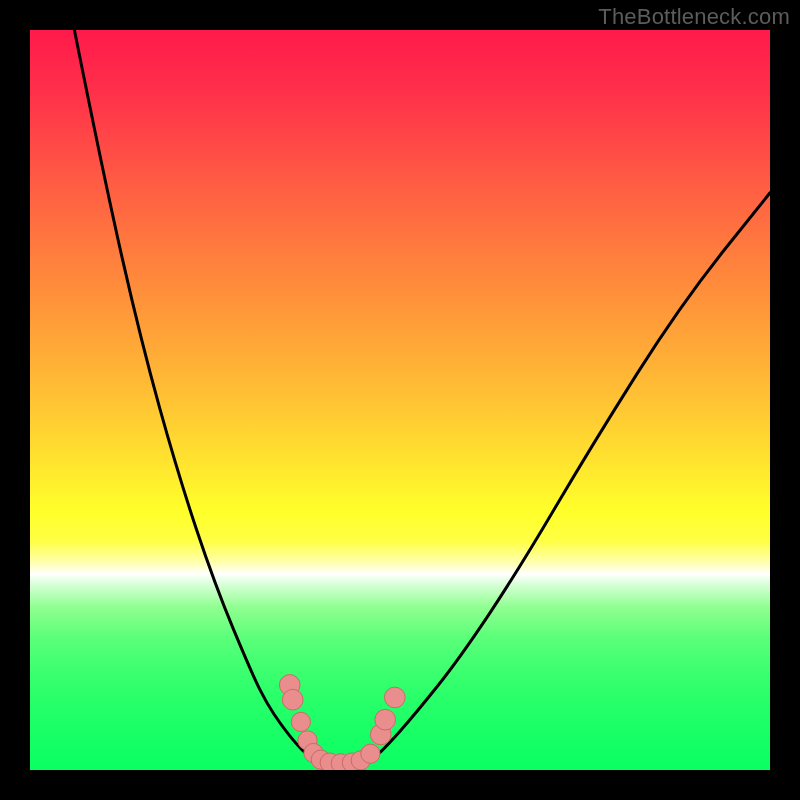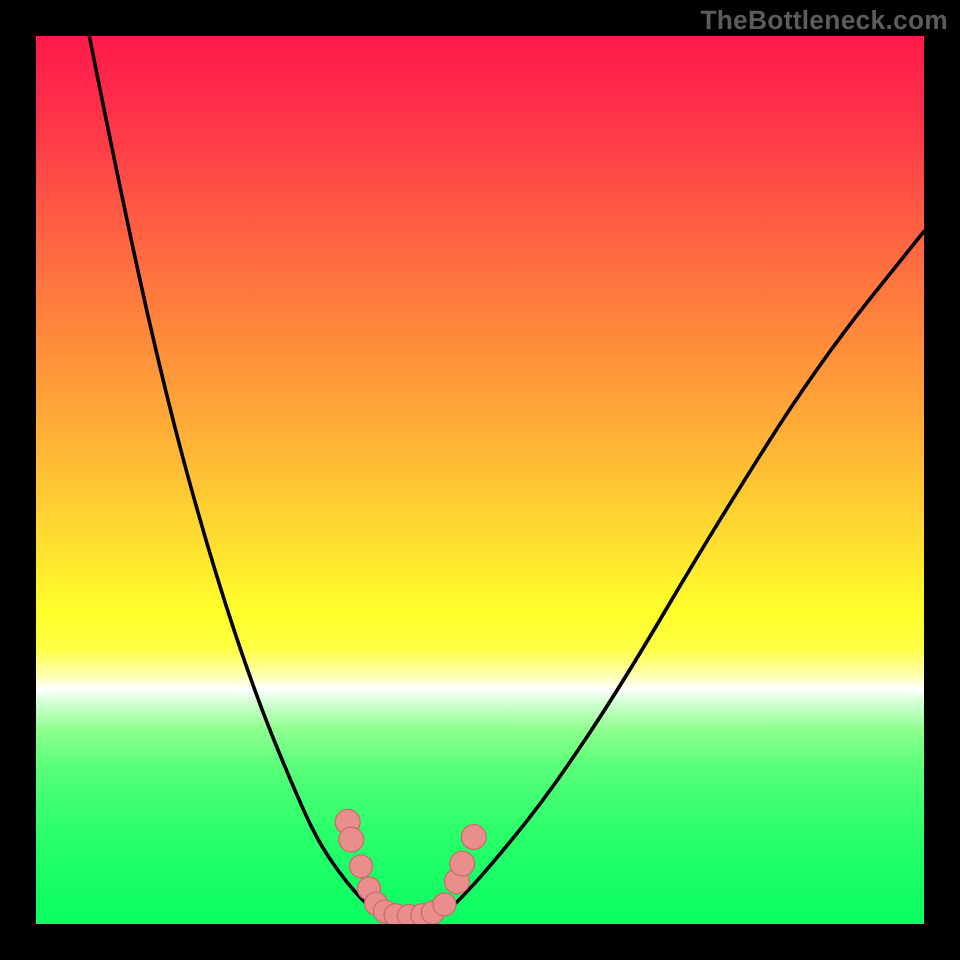--- a/index.html
+++ b/index.html
@@ -50,21 +50,21 @@
     top: 0;
     width: 740px;
     height: 740px;
   }
   .attribution {
     position: absolute;
     top: 4px;
     right: 10px;
     color: #5c5c5c;
     font-size: 22px;
-    font-weight: 700;
+    font-weight: 400;
     letter-spacing: 0.2px;
   }
 </style>
 </head>
 <body>
 
 <div class="frame">
   <div class="plot-area">
     <svg class="curves" viewBox="0 0 740 740" preserveAspectRatio="none">
       <g id="curve-group">

